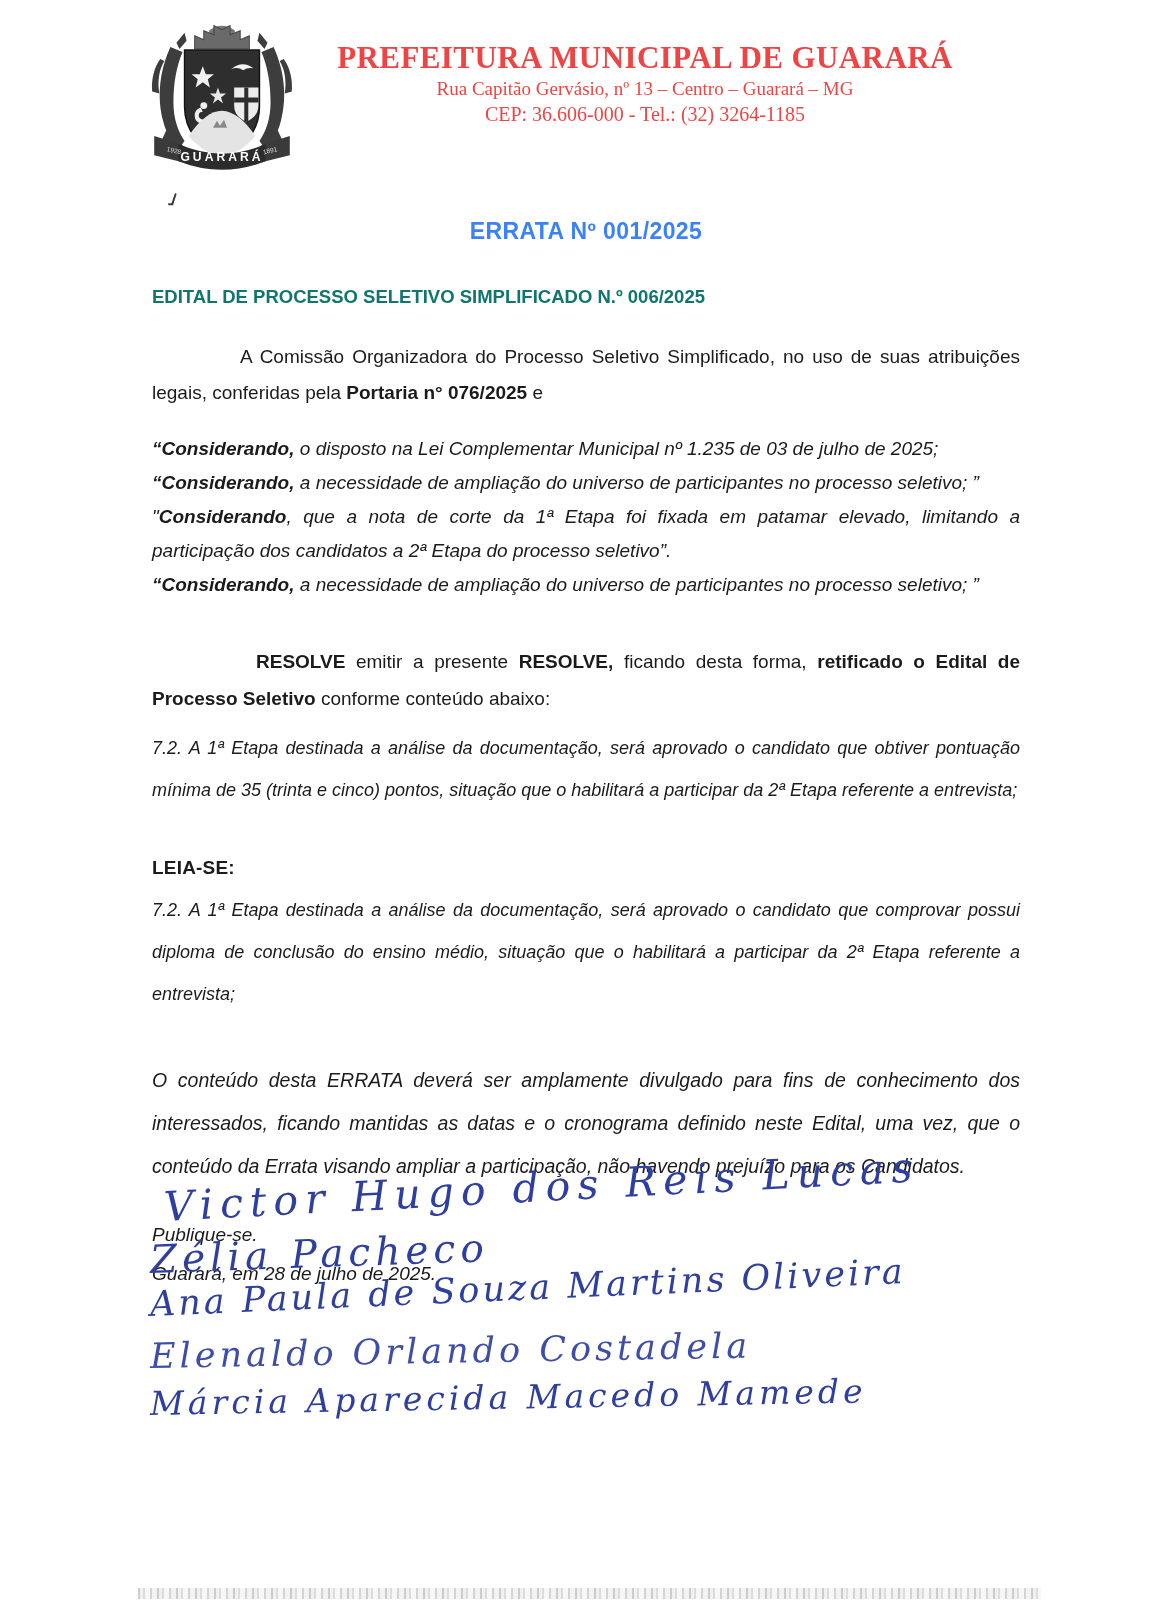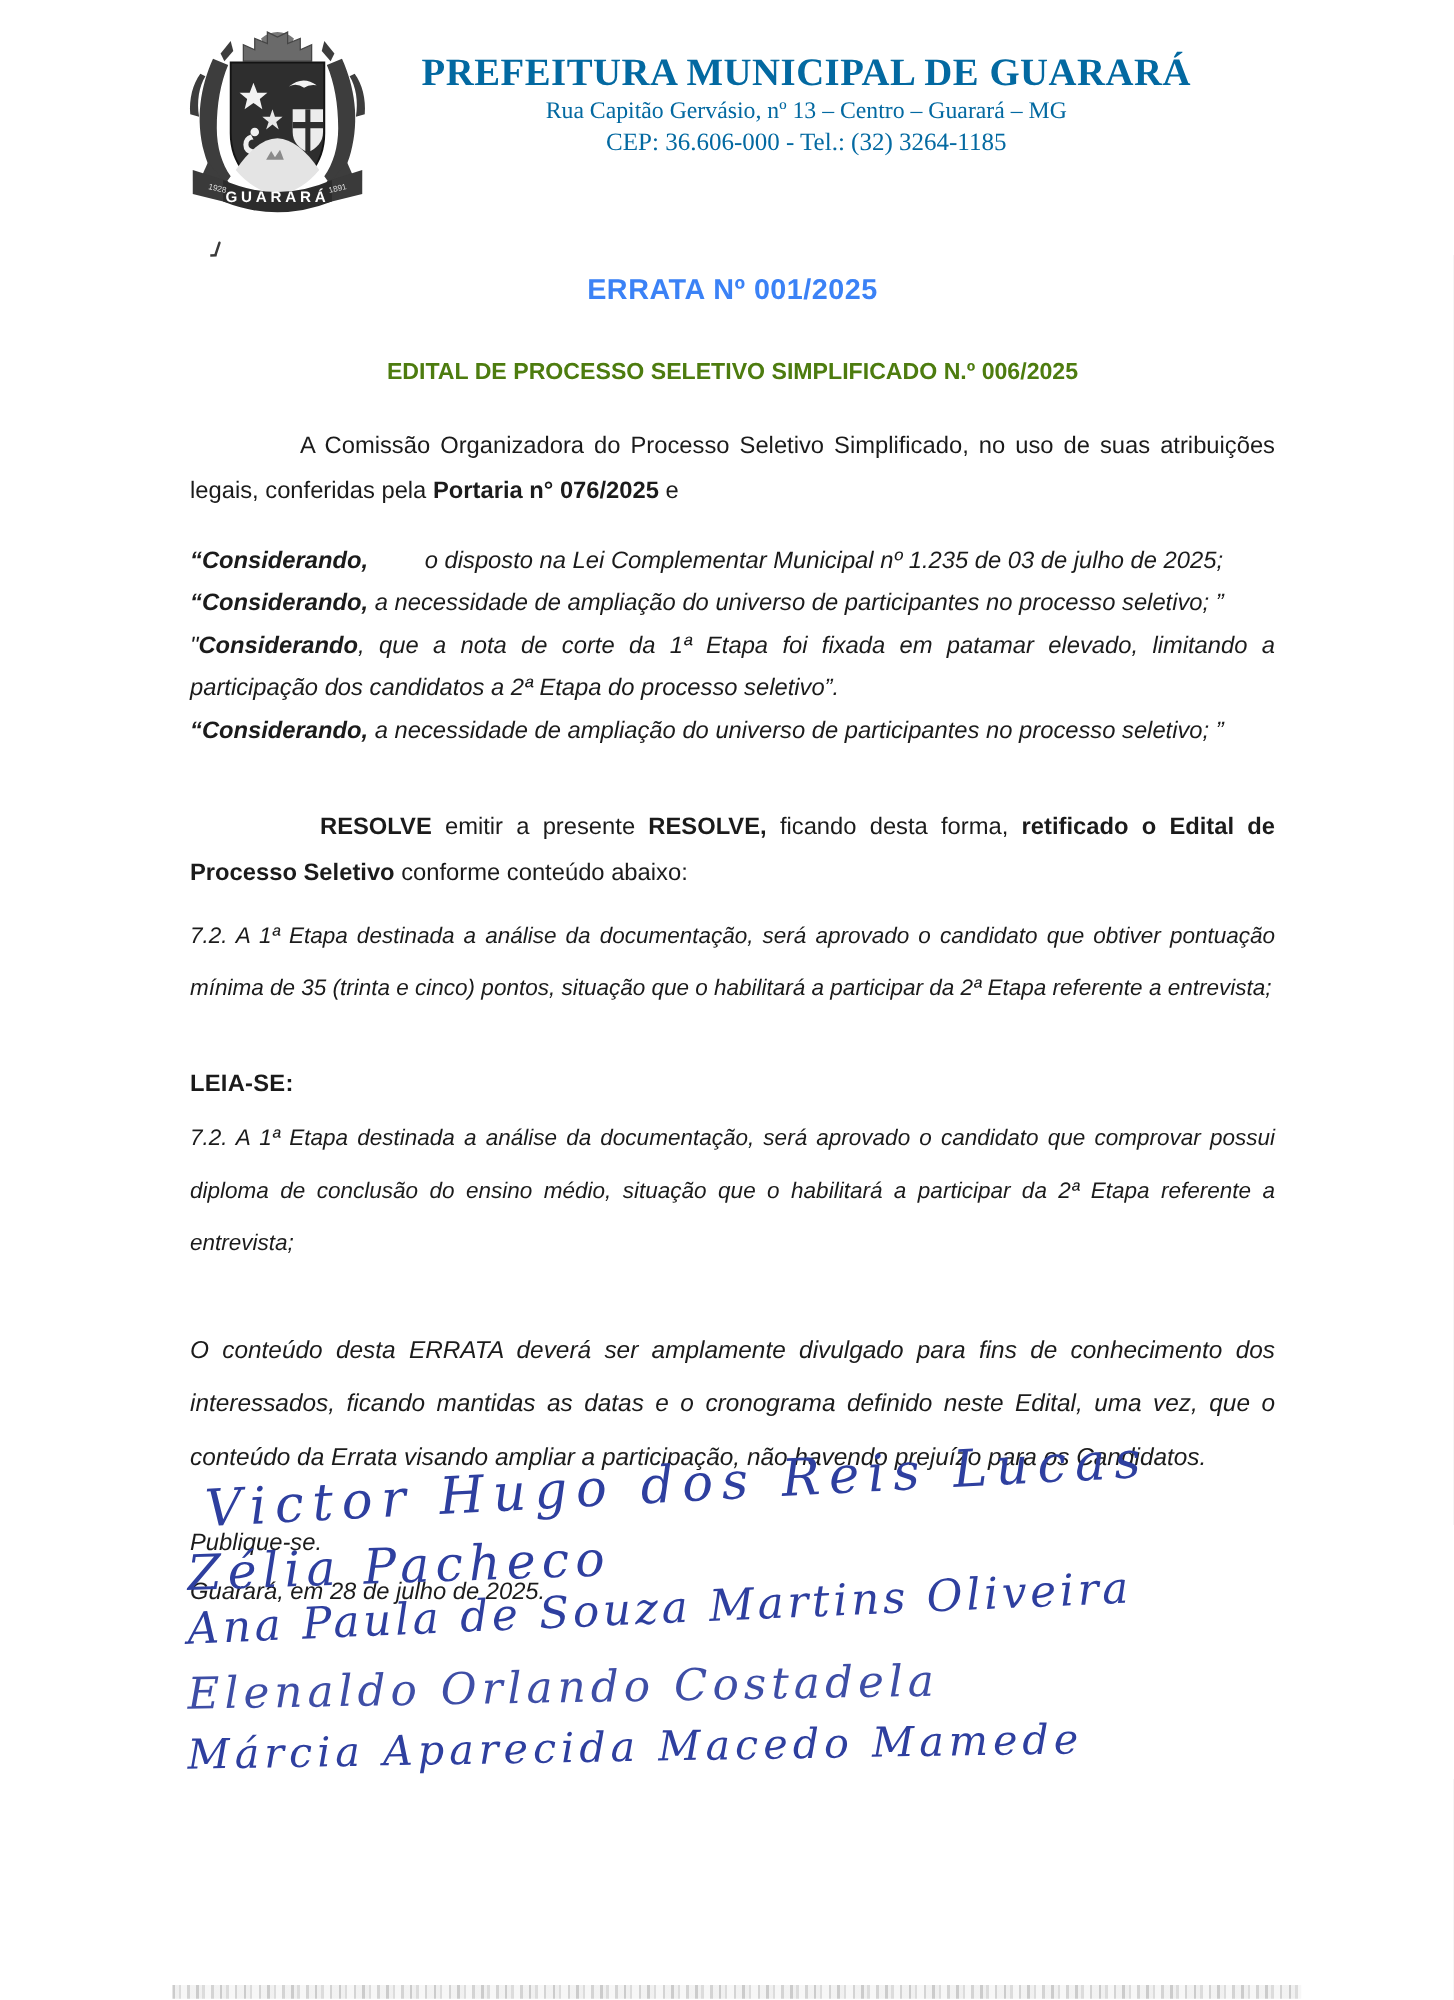--- a/index.html
+++ b/index.html
@@ -6,21 +6,21 @@
   .page {
     position:relative; width:1163px; height:1600px; margin:0 auto;
     background:#ffffff; overflow:hidden;
     font-family:"Liberation Sans", sans-serif; color:#1b1b1b;
   }
 
   
   .crest { position:absolute; left:136px; top:18px; width:172px; height:158px; }
   .header-text {
     position:absolute; left:295px; top:40px; width:700px; text-align:center;
-    font-family:"Liberation Serif", serif; color:#0369a1;
+    font-family:"Liberation Serif", serif; color:#ef4444;
   }
   .org-name { font-size:31px; font-weight:bold; letter-spacing:.4px; white-space:nowrap; }
   .addr { font-size:19px; margin-top:2px; }
   .addr2 { font-size:20px; margin-top:3px; }
 
   .pen-tick {
     position:absolute; left:173px; top:193px; width:2px; height:12px;
     background:#3a3a3a; transform:rotate(18deg); border-radius:1px;
   }
   .pen-tick:after{
@@ -29,21 +29,21 @@
   }
 
   
   .content { position:absolute; left:152px; top:205px; width:868px; }
 
   .doc-title {
     text-align:center; font-weight:bold; font-size:23px; letter-spacing:.4px;
     margin:13px 0 0 0; color:#3b82f6;
   }
   .doc-subtitle {
-    text-align:center; font-weight:bold; font-size:18.5px; margin-top:41px; color:#4d7c0f;
+    text-align:left; font-weight:bold; font-size:18.5px; margin-top:41px; color:#0f766e;
   }
 
   p { margin:0; }
   .intro {
     margin-top:31px; font-size:19px; line-height:36px;
     text-align:justify; text-indent:88px;
   }
   .considerandos { margin-top:21px; }
   .consider {
     font-size:19px; line-height:34px; text-align:justify; font-style:italic;
@@ -138,21 +138,21 @@
   <div class="pen-tick"></div>
 
   <div class="content">
 
     <div class="doc-title">ERRATA Nº 001/2025</div>
     <div class="doc-subtitle">EDITAL DE PROCESSO SELETIVO SIMPLIFICADO N.º 006/2025</div>
 
     <p class="intro"><span style="font-weight: normal;">A Comissão Organizadora do Processo Seletivo Simplificado</span><span>, no uso de suas atribuições legais, conferidas pela </span><span style="font-weight: bold;">Portaria n° 076/2025</span><span> e</span></p>
 
     <div class="considerandos">
-      <p class="consider"><span style="font-weight: bold; font-style: italic;">“Considerando,</span><span style="font-style: italic; margin-left: 40px;"> o disposto na Lei Complementar Municipal nº 1.235 de 03 de julho de 2025;</span></p>
+      <p class="consider"><span style="font-weight: bold; font-style: italic;">“Considerando,</span><span style="font-style: italic;"> o disposto na Lei Complementar Municipal nº 1.235 de 03 de julho de 2025;</span></p>
       <p class="consider"><span style="font-weight: bold; font-style: italic;">“Considerando,</span><span style="font-style: italic;"> a necessidade de ampliação do universo de participantes no processo seletivo; ”</span></p>
       <p class="consider"><span style="font-style: italic;">"</span><span style="font-weight: bold; font-style: italic;">Considerando</span><span style="font-style: italic;">, que a nota de corte da 1ª Etapa foi fixada em patamar elevado, limitando a participação dos candidatos a 2ª Etapa do processo seletivo”.</span></p>
       <p class="consider"><span style="font-weight: bold; font-style: italic;">“Considerando,</span><span style="font-style: italic;"> a necessidade de ampliação do universo de participantes no processo seletivo; ”</span></p>
     </div>
 
     <p class="resolve"><span style="font-weight: bold;">RESOLVE</span><span> emitir a presente </span><span style="font-weight: bold;">RESOLVE,</span><span> ficando desta forma, </span><span style="font-weight: bold;">retificado o Edital de Processo Seletivo</span><span> conforme conteúdo abaixo:</span></p>
 
     <p class="item-para">7.2. A 1ª Etapa destinada a análise da documentação, será aprovado o candidato que obtiver pontuação mínima de 35 (trinta e cinco) pontos, situação que o habilitará a participar da 2ª Etapa referente a entrevista;</p>
 
     <div class="sec-head">LEIA-SE:</div>

